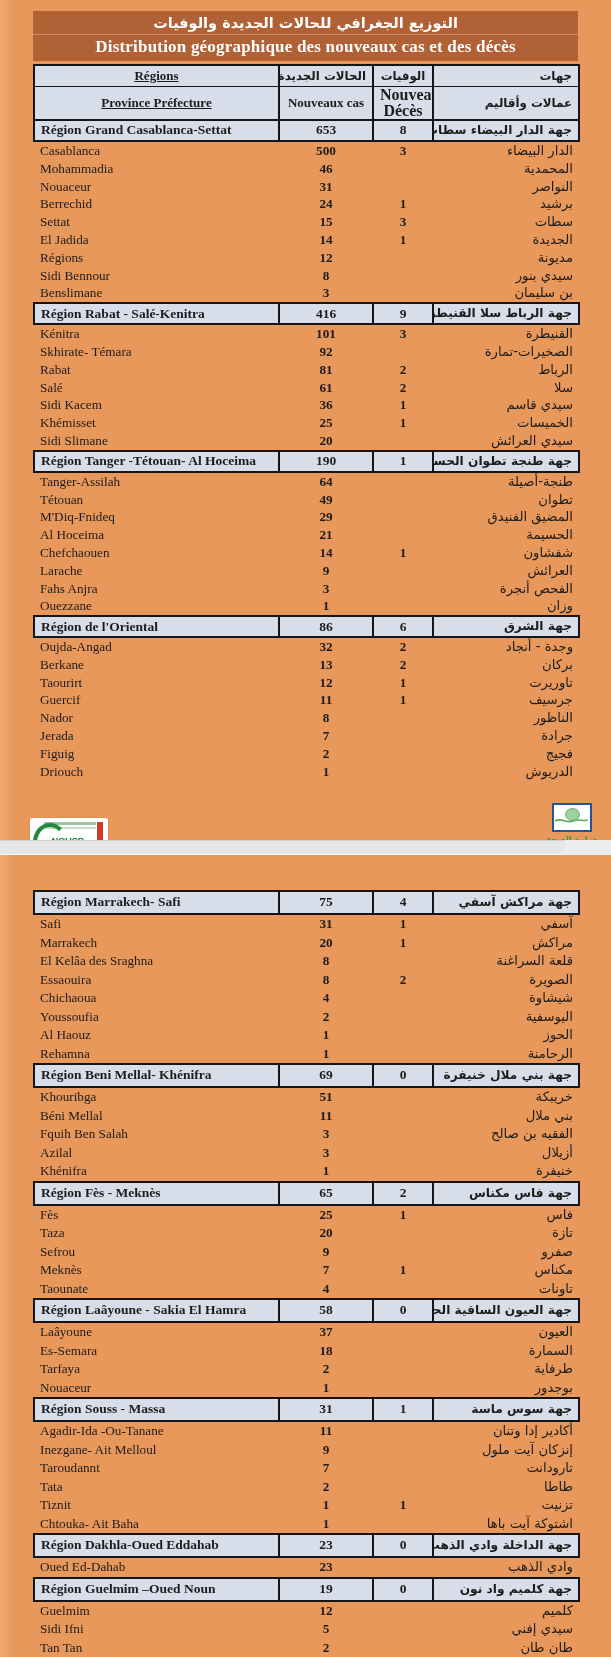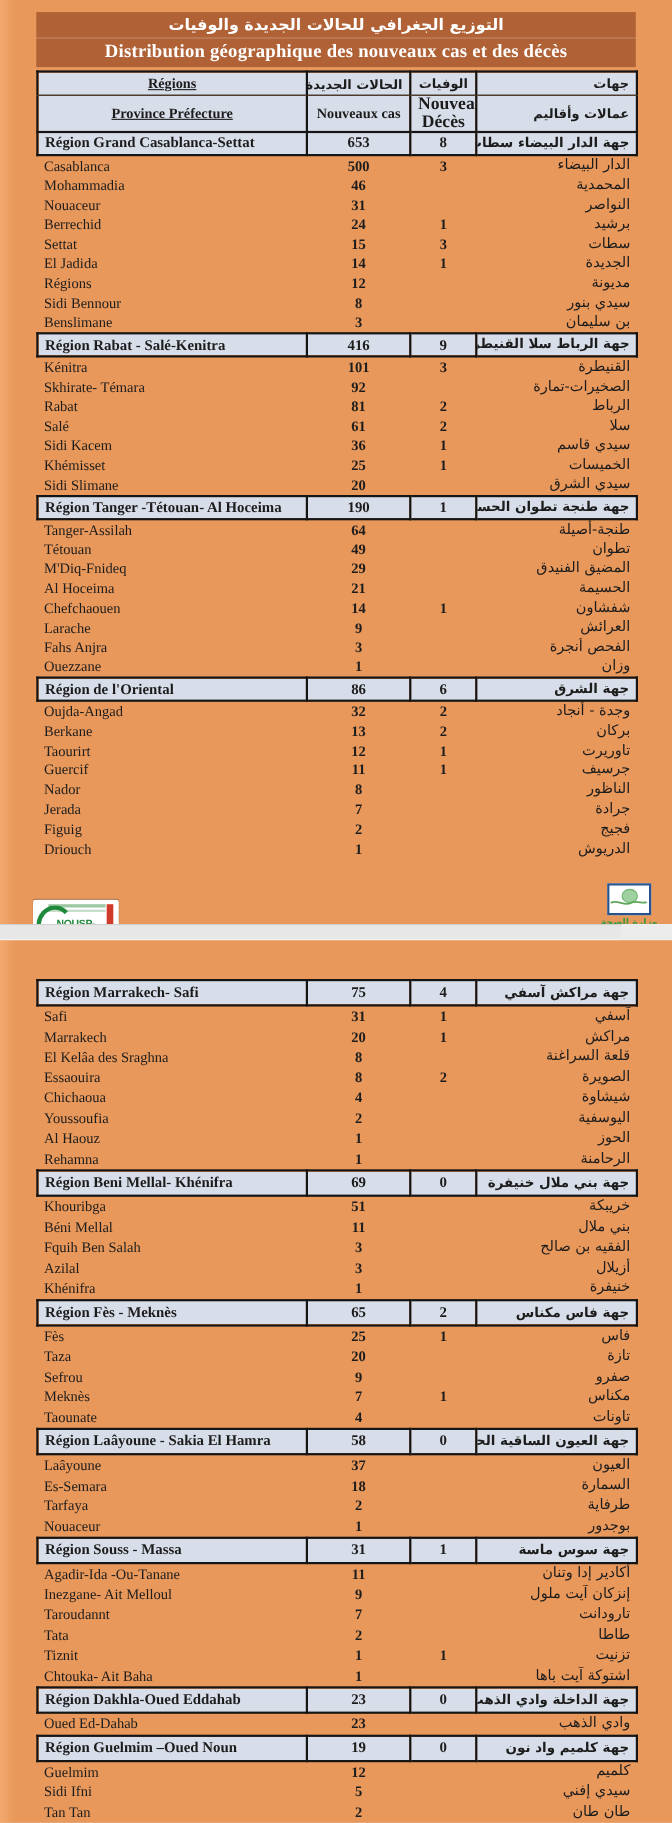--- a/index.html
+++ b/index.html
@@ -298,21 +298,21 @@
           <tr class="province-row">
             <td class="c-name">Khémisset</td>
             <td class="c-cases">25</td>
             <td class="c-deaths">1</td>
             <td class="c-ar">الخميسات</td>
           </tr>
           <tr class="province-row">
             <td class="c-name">Sidi Slimane</td>
             <td class="c-cases">20</td>
             <td class="c-deaths"></td>
-            <td class="c-ar">سيدي الشرق</td>
+            <td class="c-ar">سيدي العرائش</td>
           </tr>
           <tr class="region-row">
             <td class="c-name">Région Tanger -Tétouan- Al Hoceima</td>
             <td class="c-cases">190</td>
             <td class="c-deaths">1</td>
             <td class="c-ar">جهة طنجة تطوان الحسيمة</td>
           </tr>
           <tr class="province-row">
             <td class="c-name">Tanger-Assilah</td>
             <td class="c-cases">64</td>

